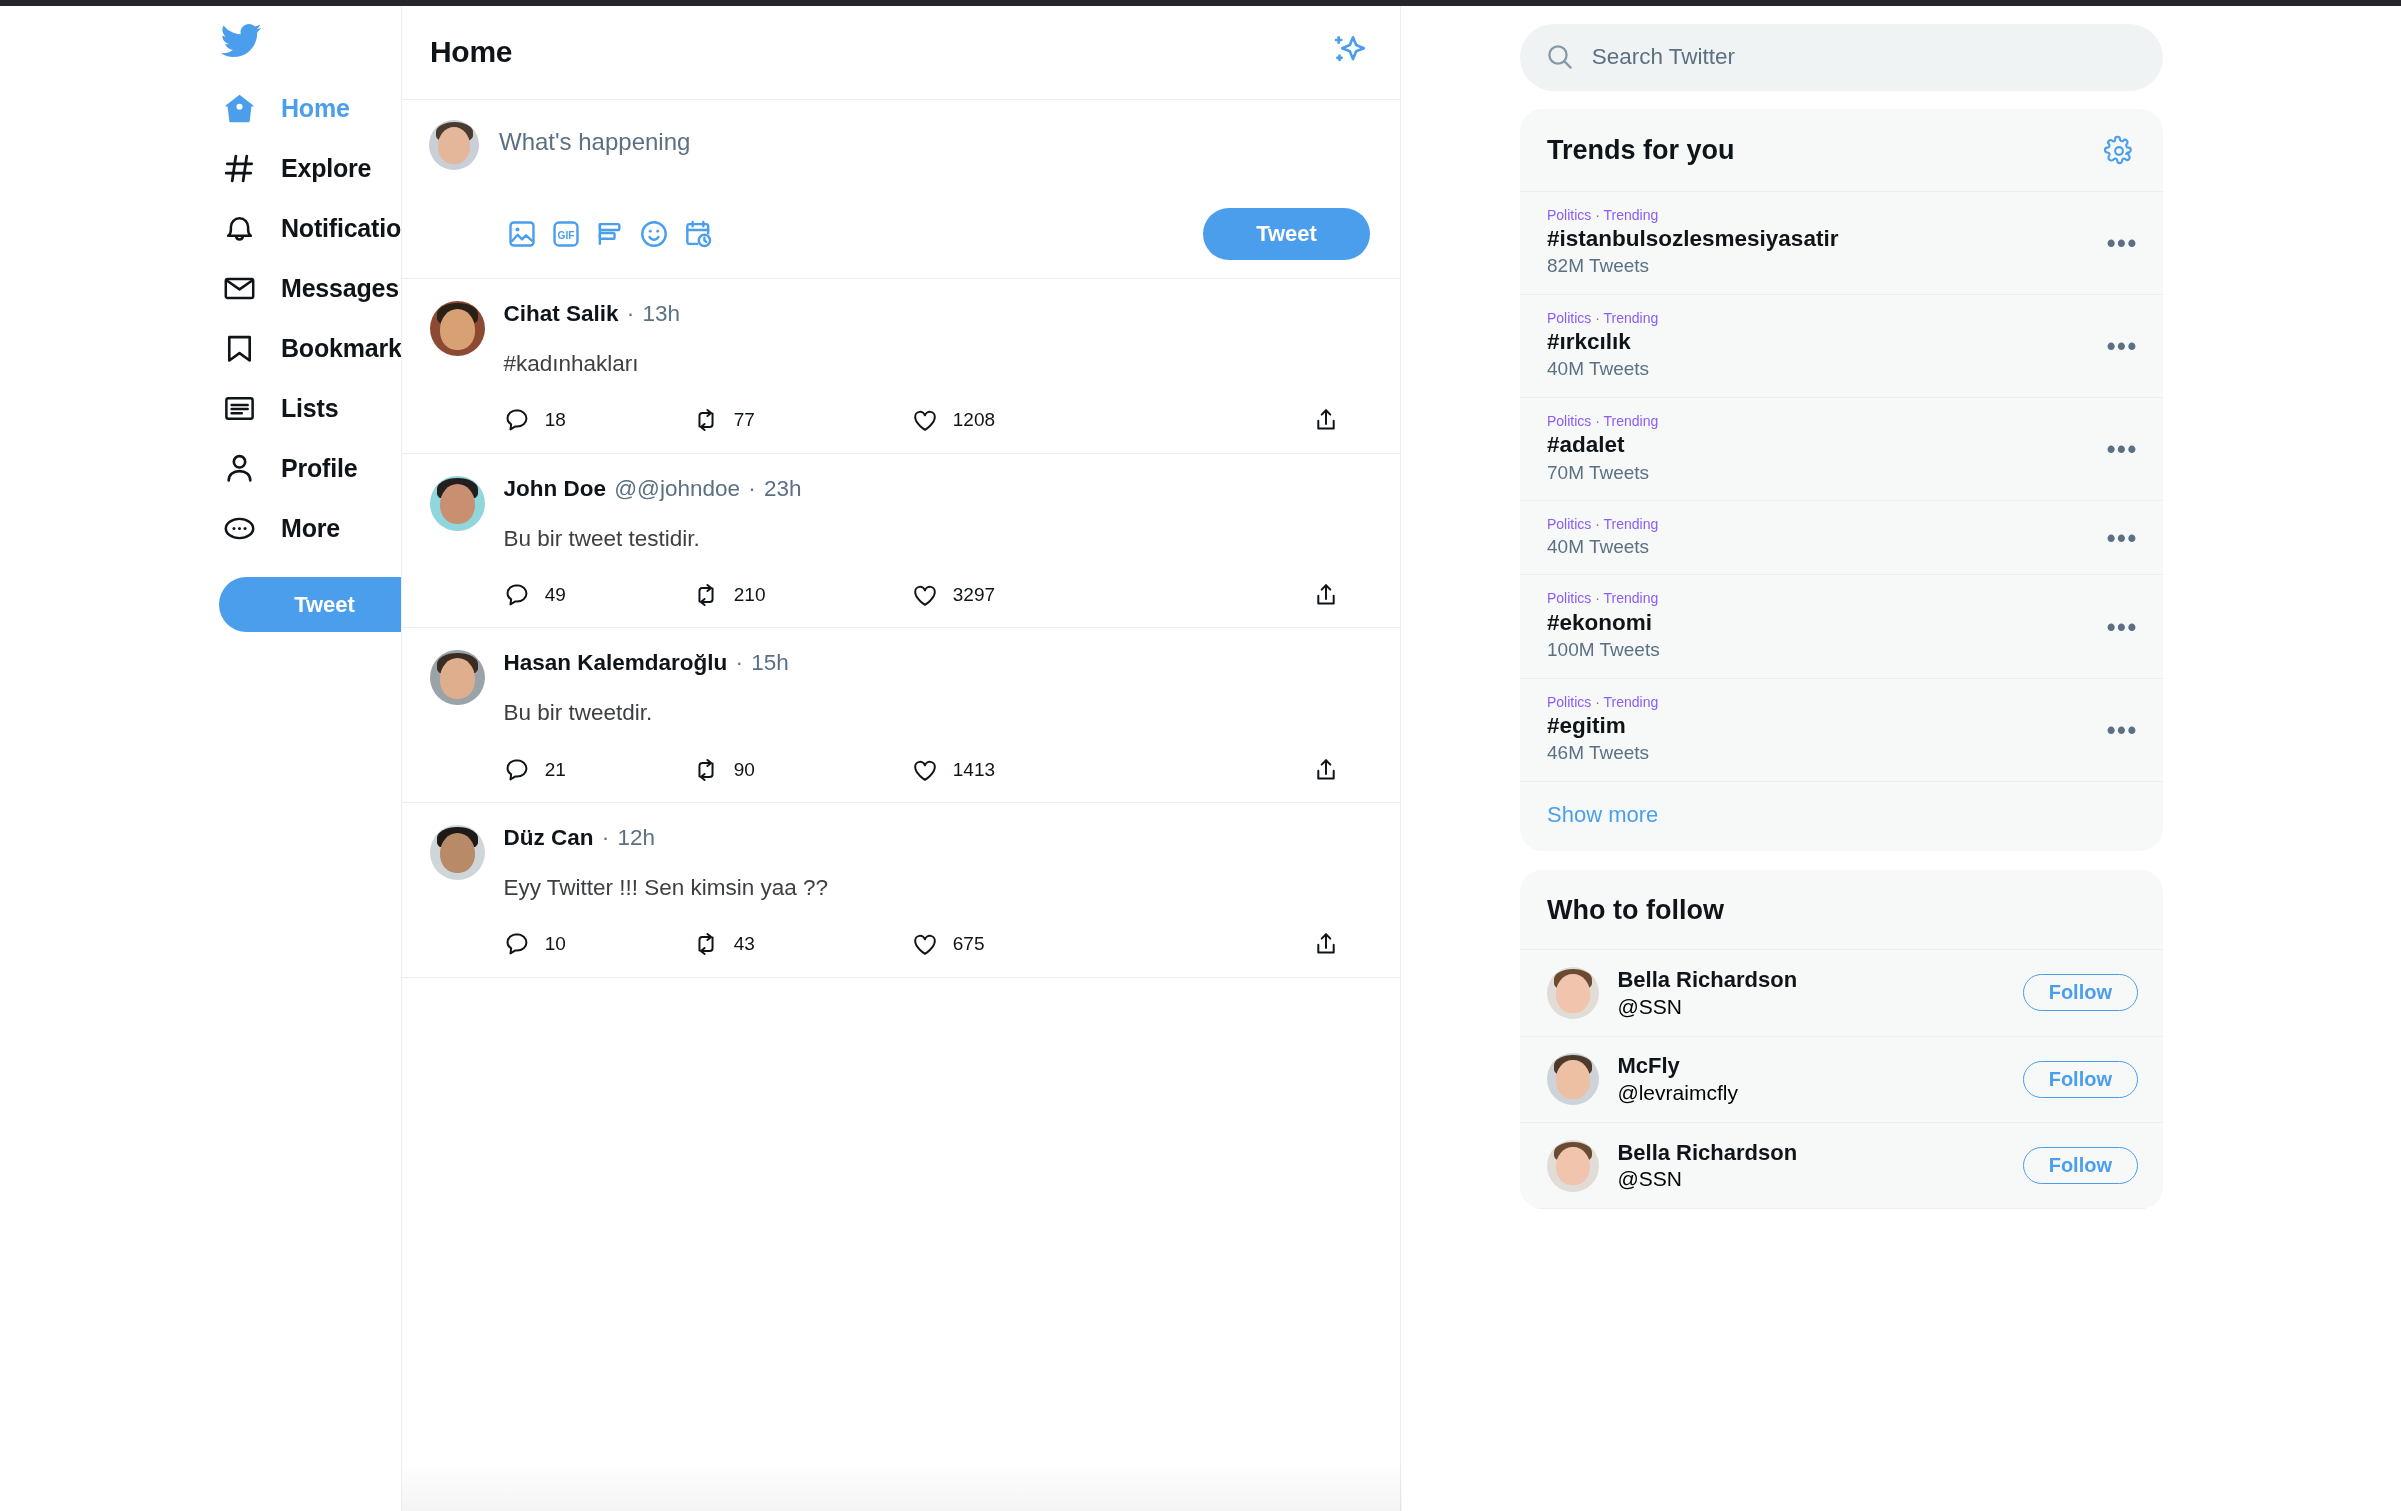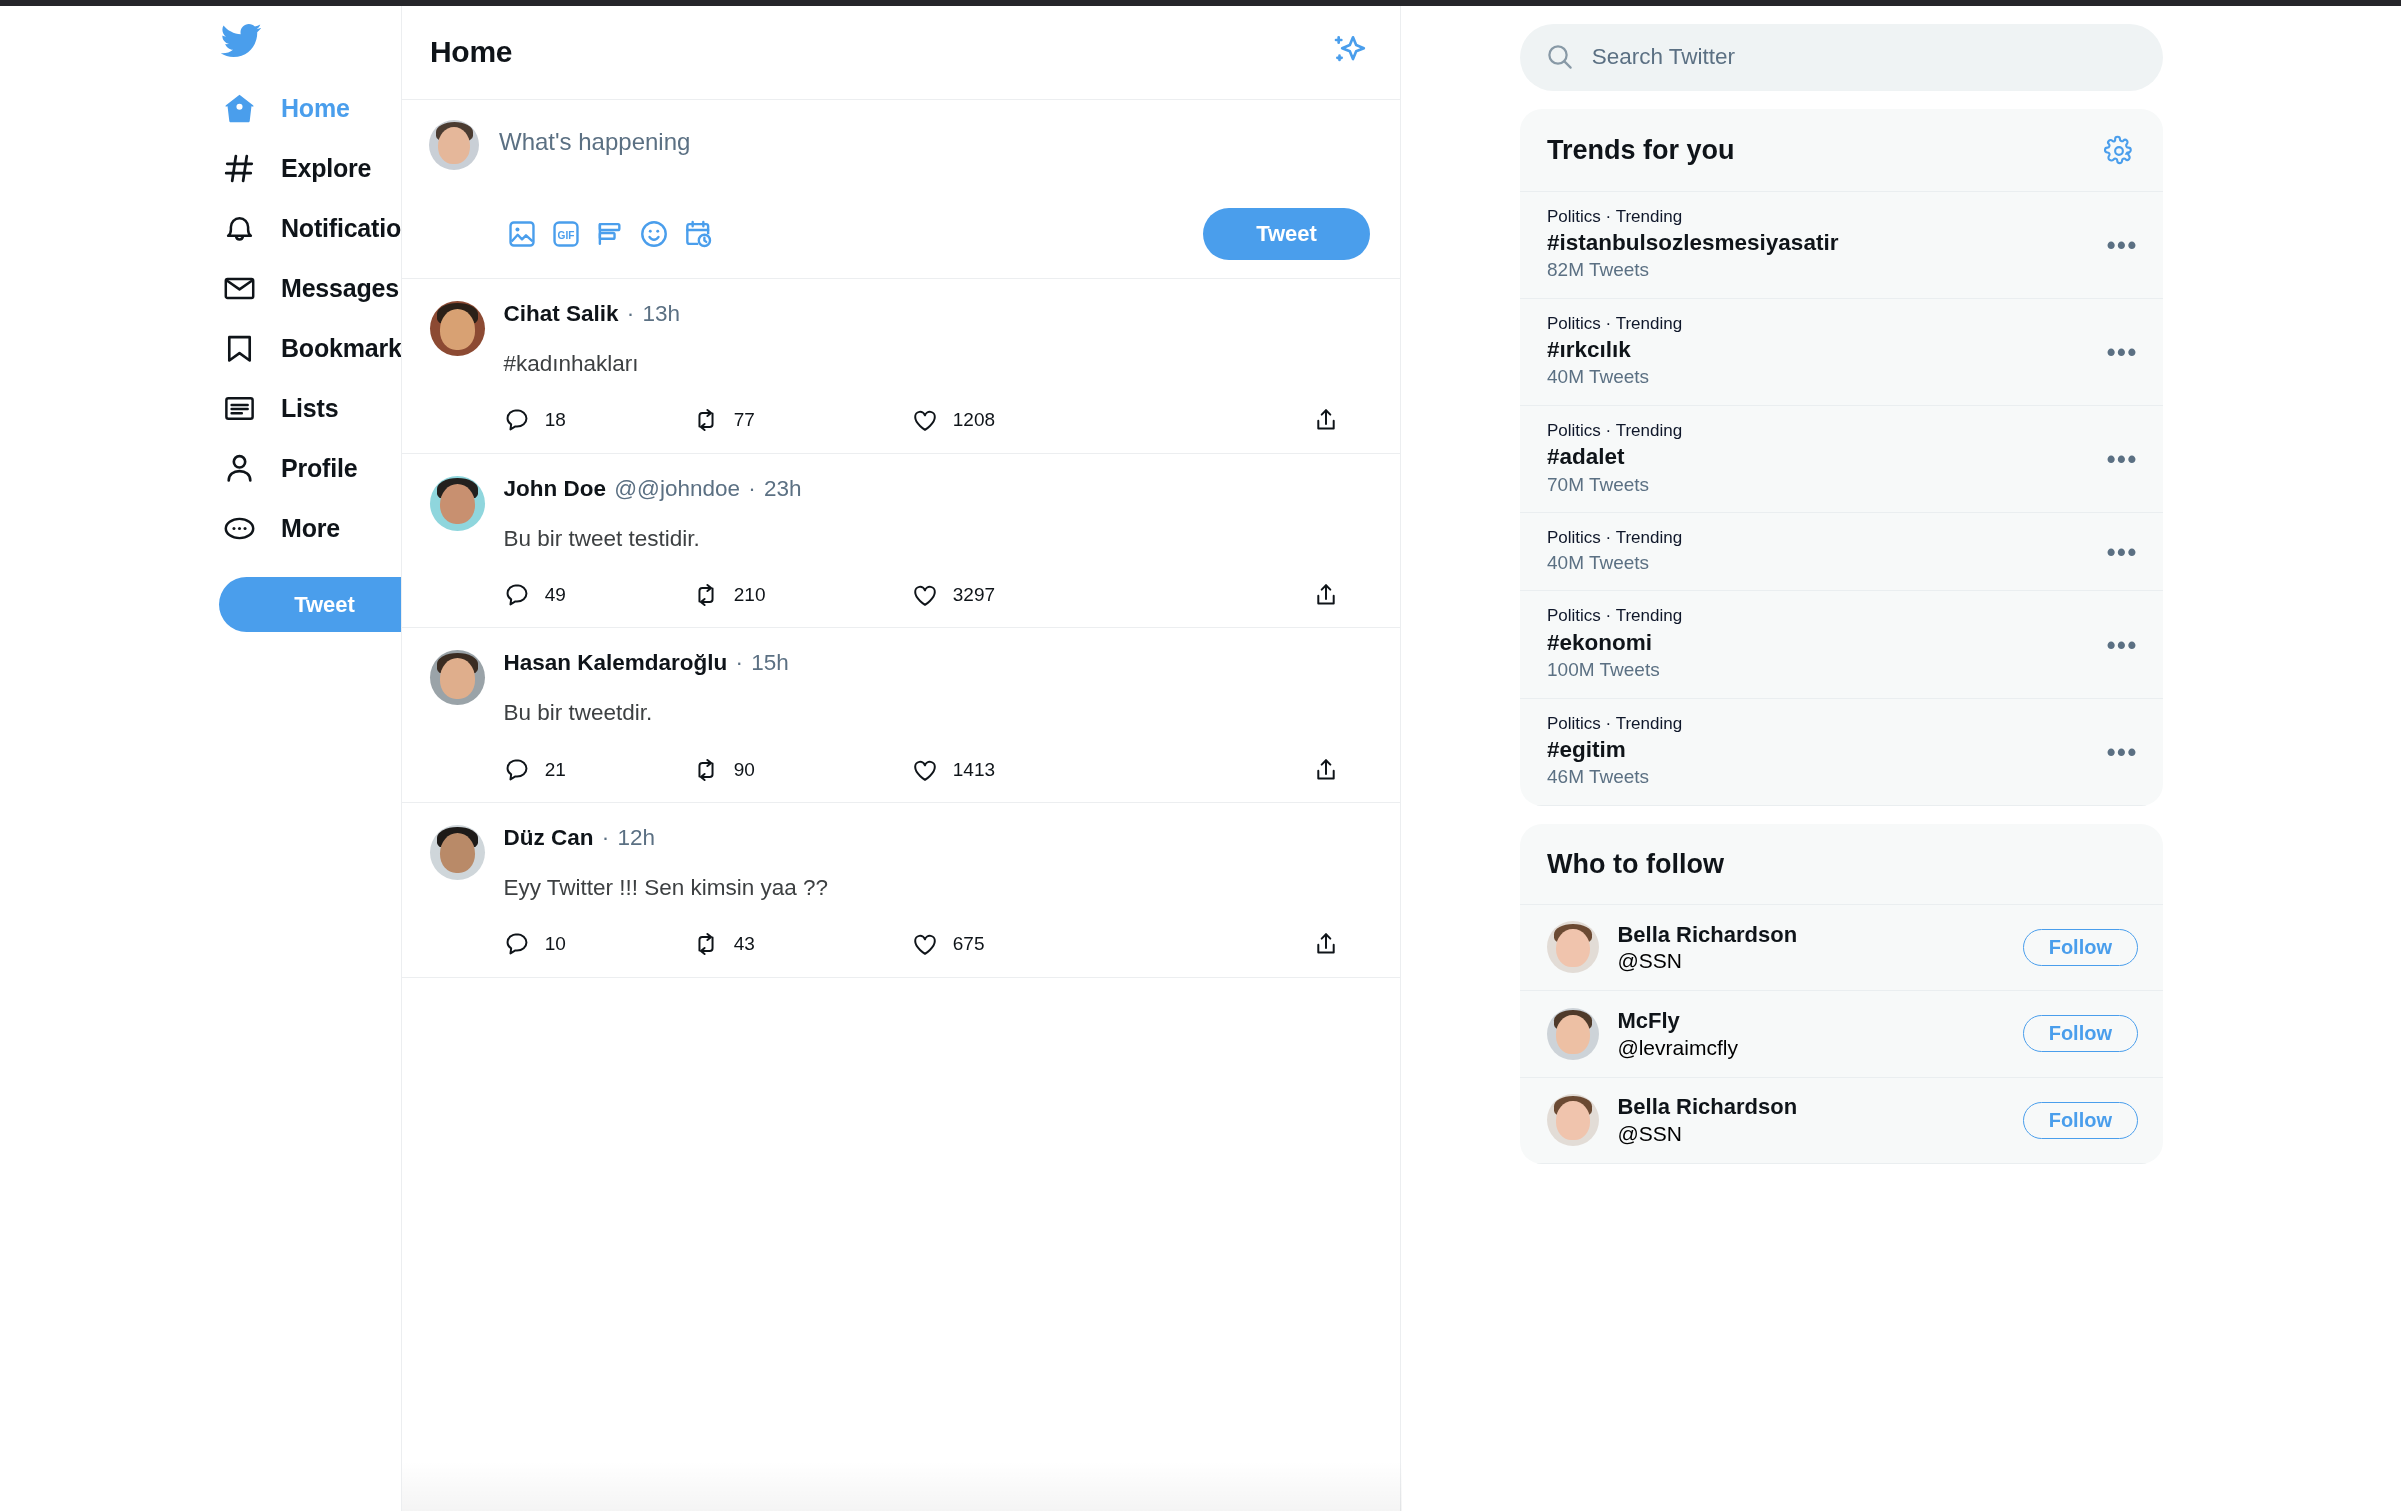--- a/index.html
+++ b/index.html
@@ -204,21 +204,21 @@
   }
   .gear-btn { width: 33px; height: 33px; cursor: pointer; background:none; border:none; }
   .gear-btn svg { width: 32px; height: 32px; display: block; }
 
   .trend {
     padding: 15px 27px 16.7px 27px;
     border-bottom: 1.7px solid #eaeef0;
     position: relative;
     cursor: pointer;
   }
-  .trend-cat { font-size: 17px; color: #0f172a; margin-bottom: 3.3px; }
+  .trend-cat { font-size: 14px; color: #8b5cf6; margin-bottom: 3.3px; }
   .trend-tag { font-size: 22.5px; font-weight: bold; color: #0f1419; margin-bottom: 3.3px; }
   .trend-count { font-size: 19px; color: #5b7083; }
   .dots {
     position: absolute; right: 25px; top: 50%;
     transform: translateY(-50%);
     color: #5b7083;
     font-size: 25px;
     letter-spacing: 1.7px;
     line-height: 1;
     cursor: pointer;
@@ -681,20 +681,21 @@
         <div class="trend-count">100M Tweets</div>
         <span class="dots">•••</span>
       </div>
       <div class="trend">
         <div class="trend-cat">Politics · Trending</div>
         <div class="trend-tag">#egitim</div>
         <div class="trend-count">46M Tweets</div>
         <span class="dots">•••</span>
       </div>
 
+      <div class="show-more">Show more</div>
     </section>
 
     <section class="card">
       <div class="card-title">Who to follow</div>
 
       <div class="follow-row">
         <div class="avatar f" style="background:#e2dcd6">
           <div class="face">
               <div class="hair" style="background:#6b4a33"></div>
               <div class="skin" style="background:#f0c4ad"></div>

